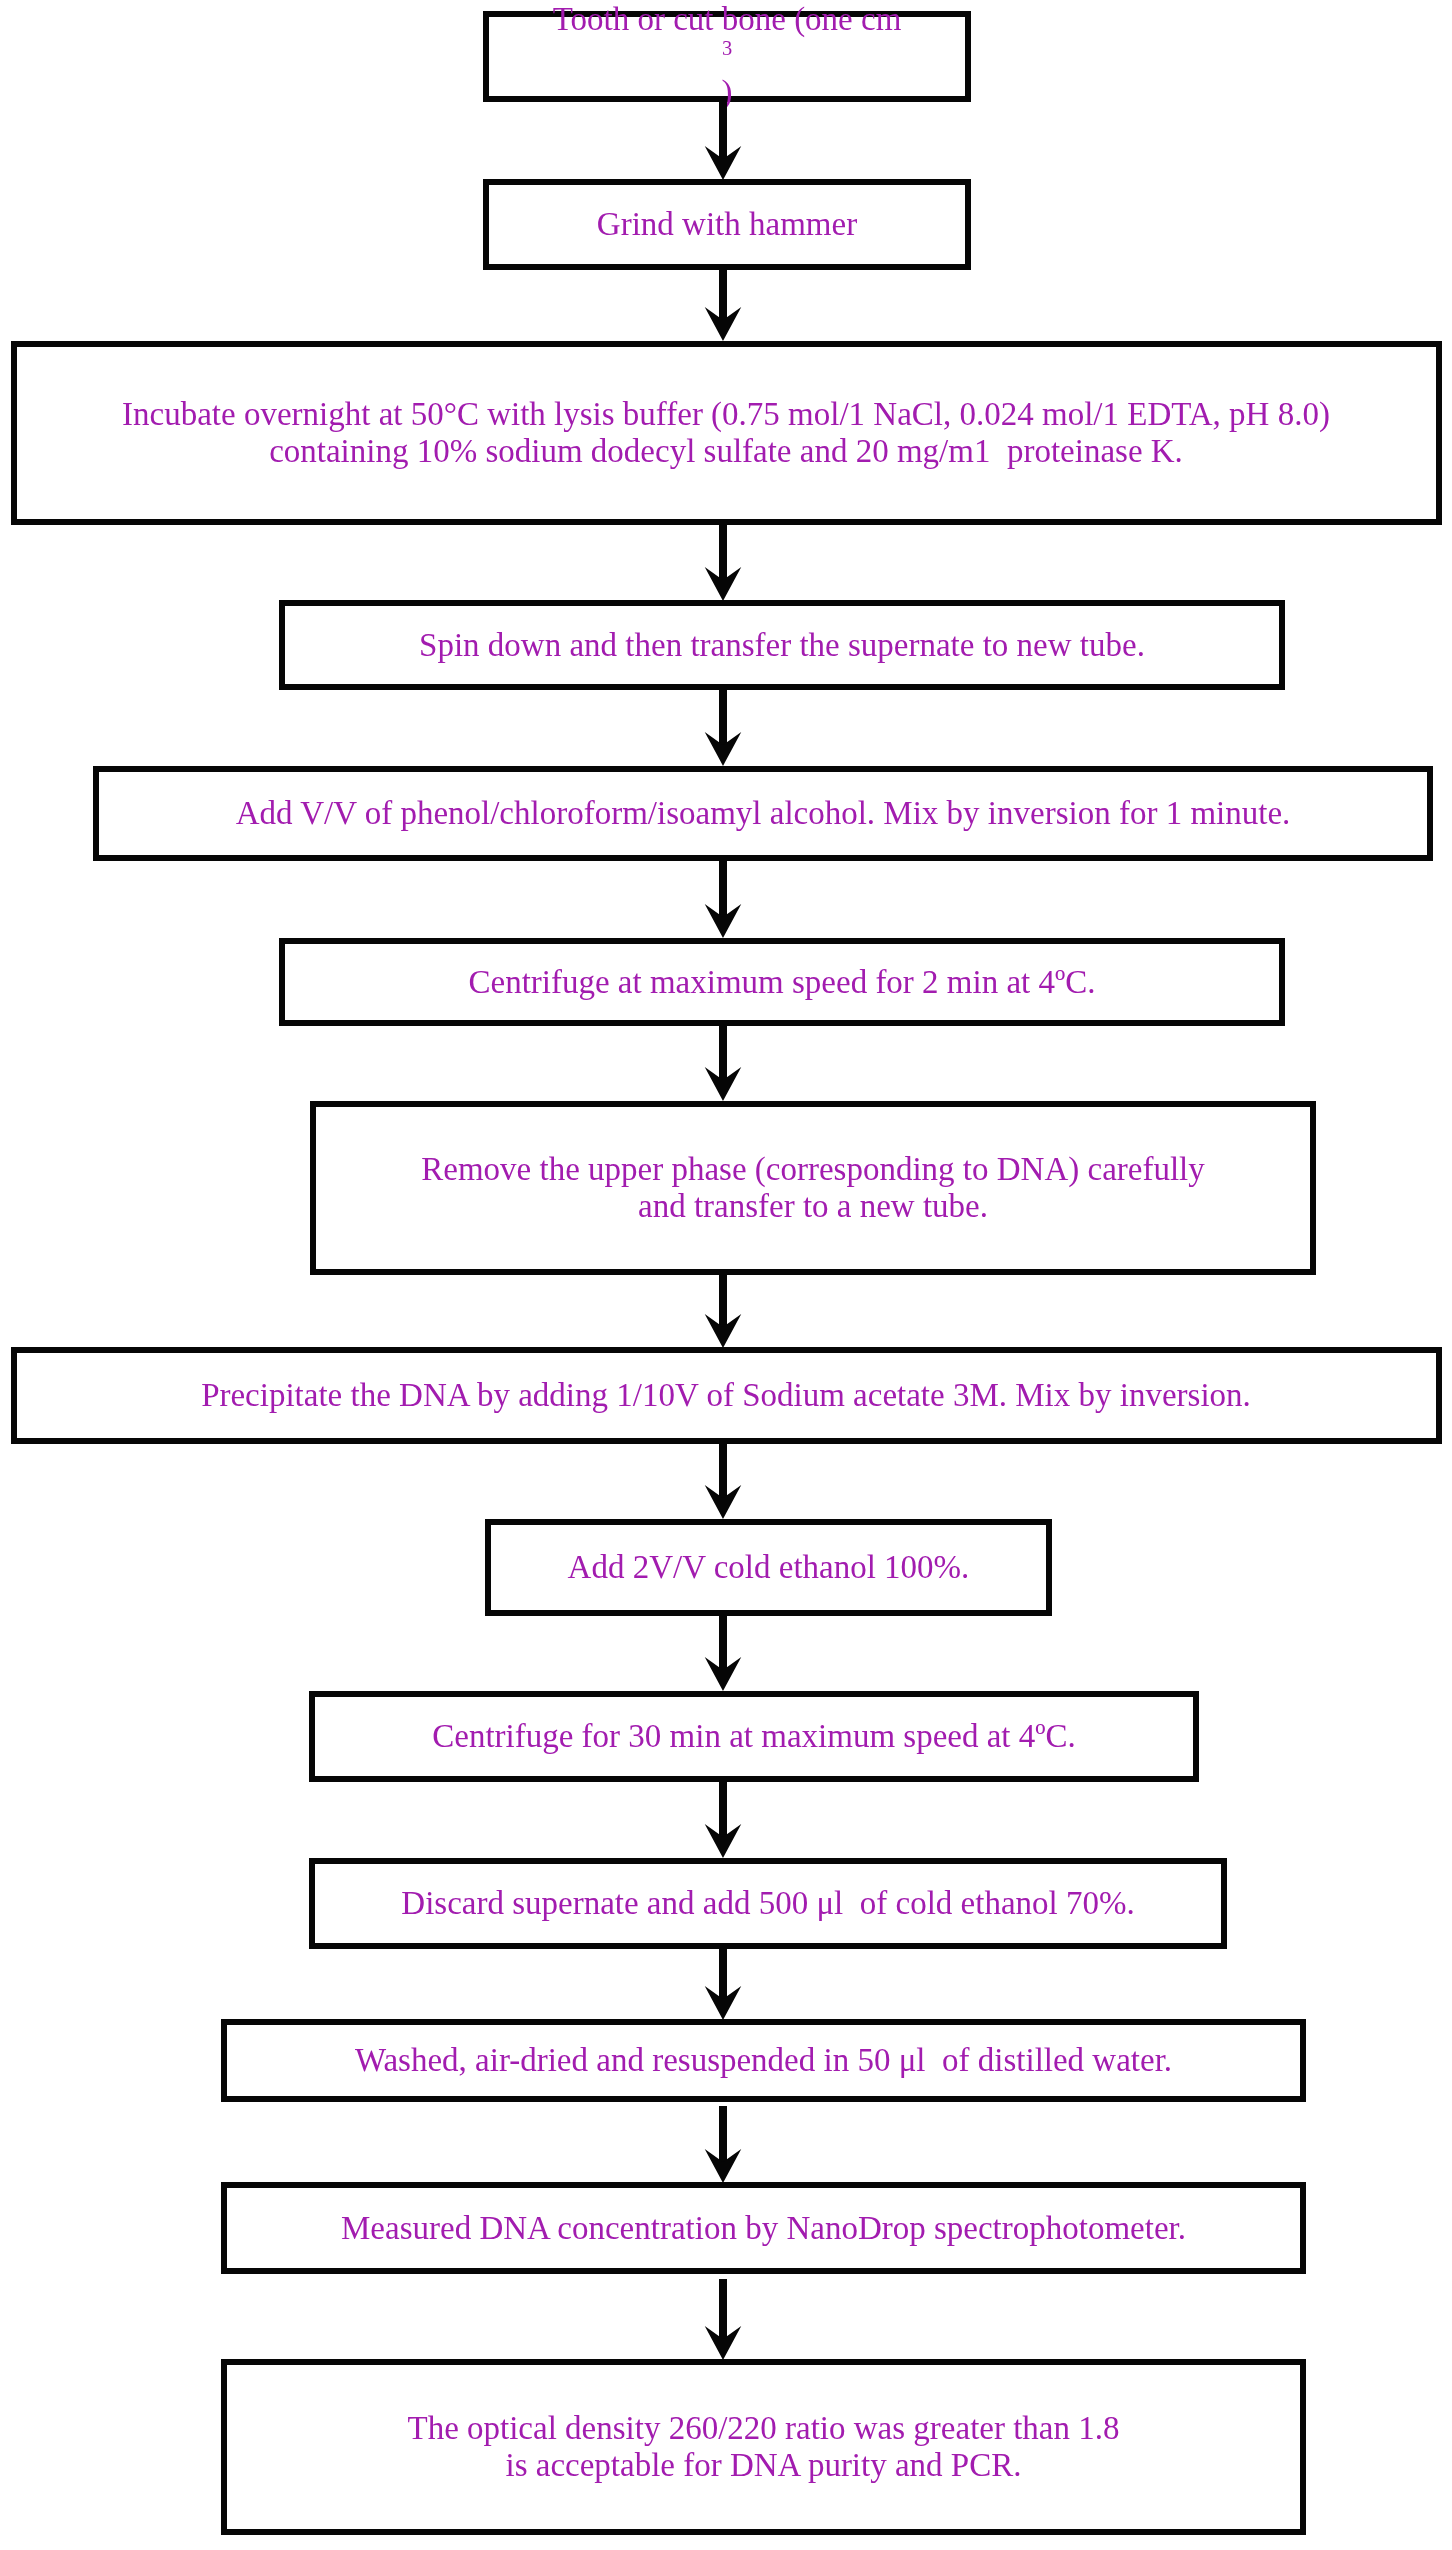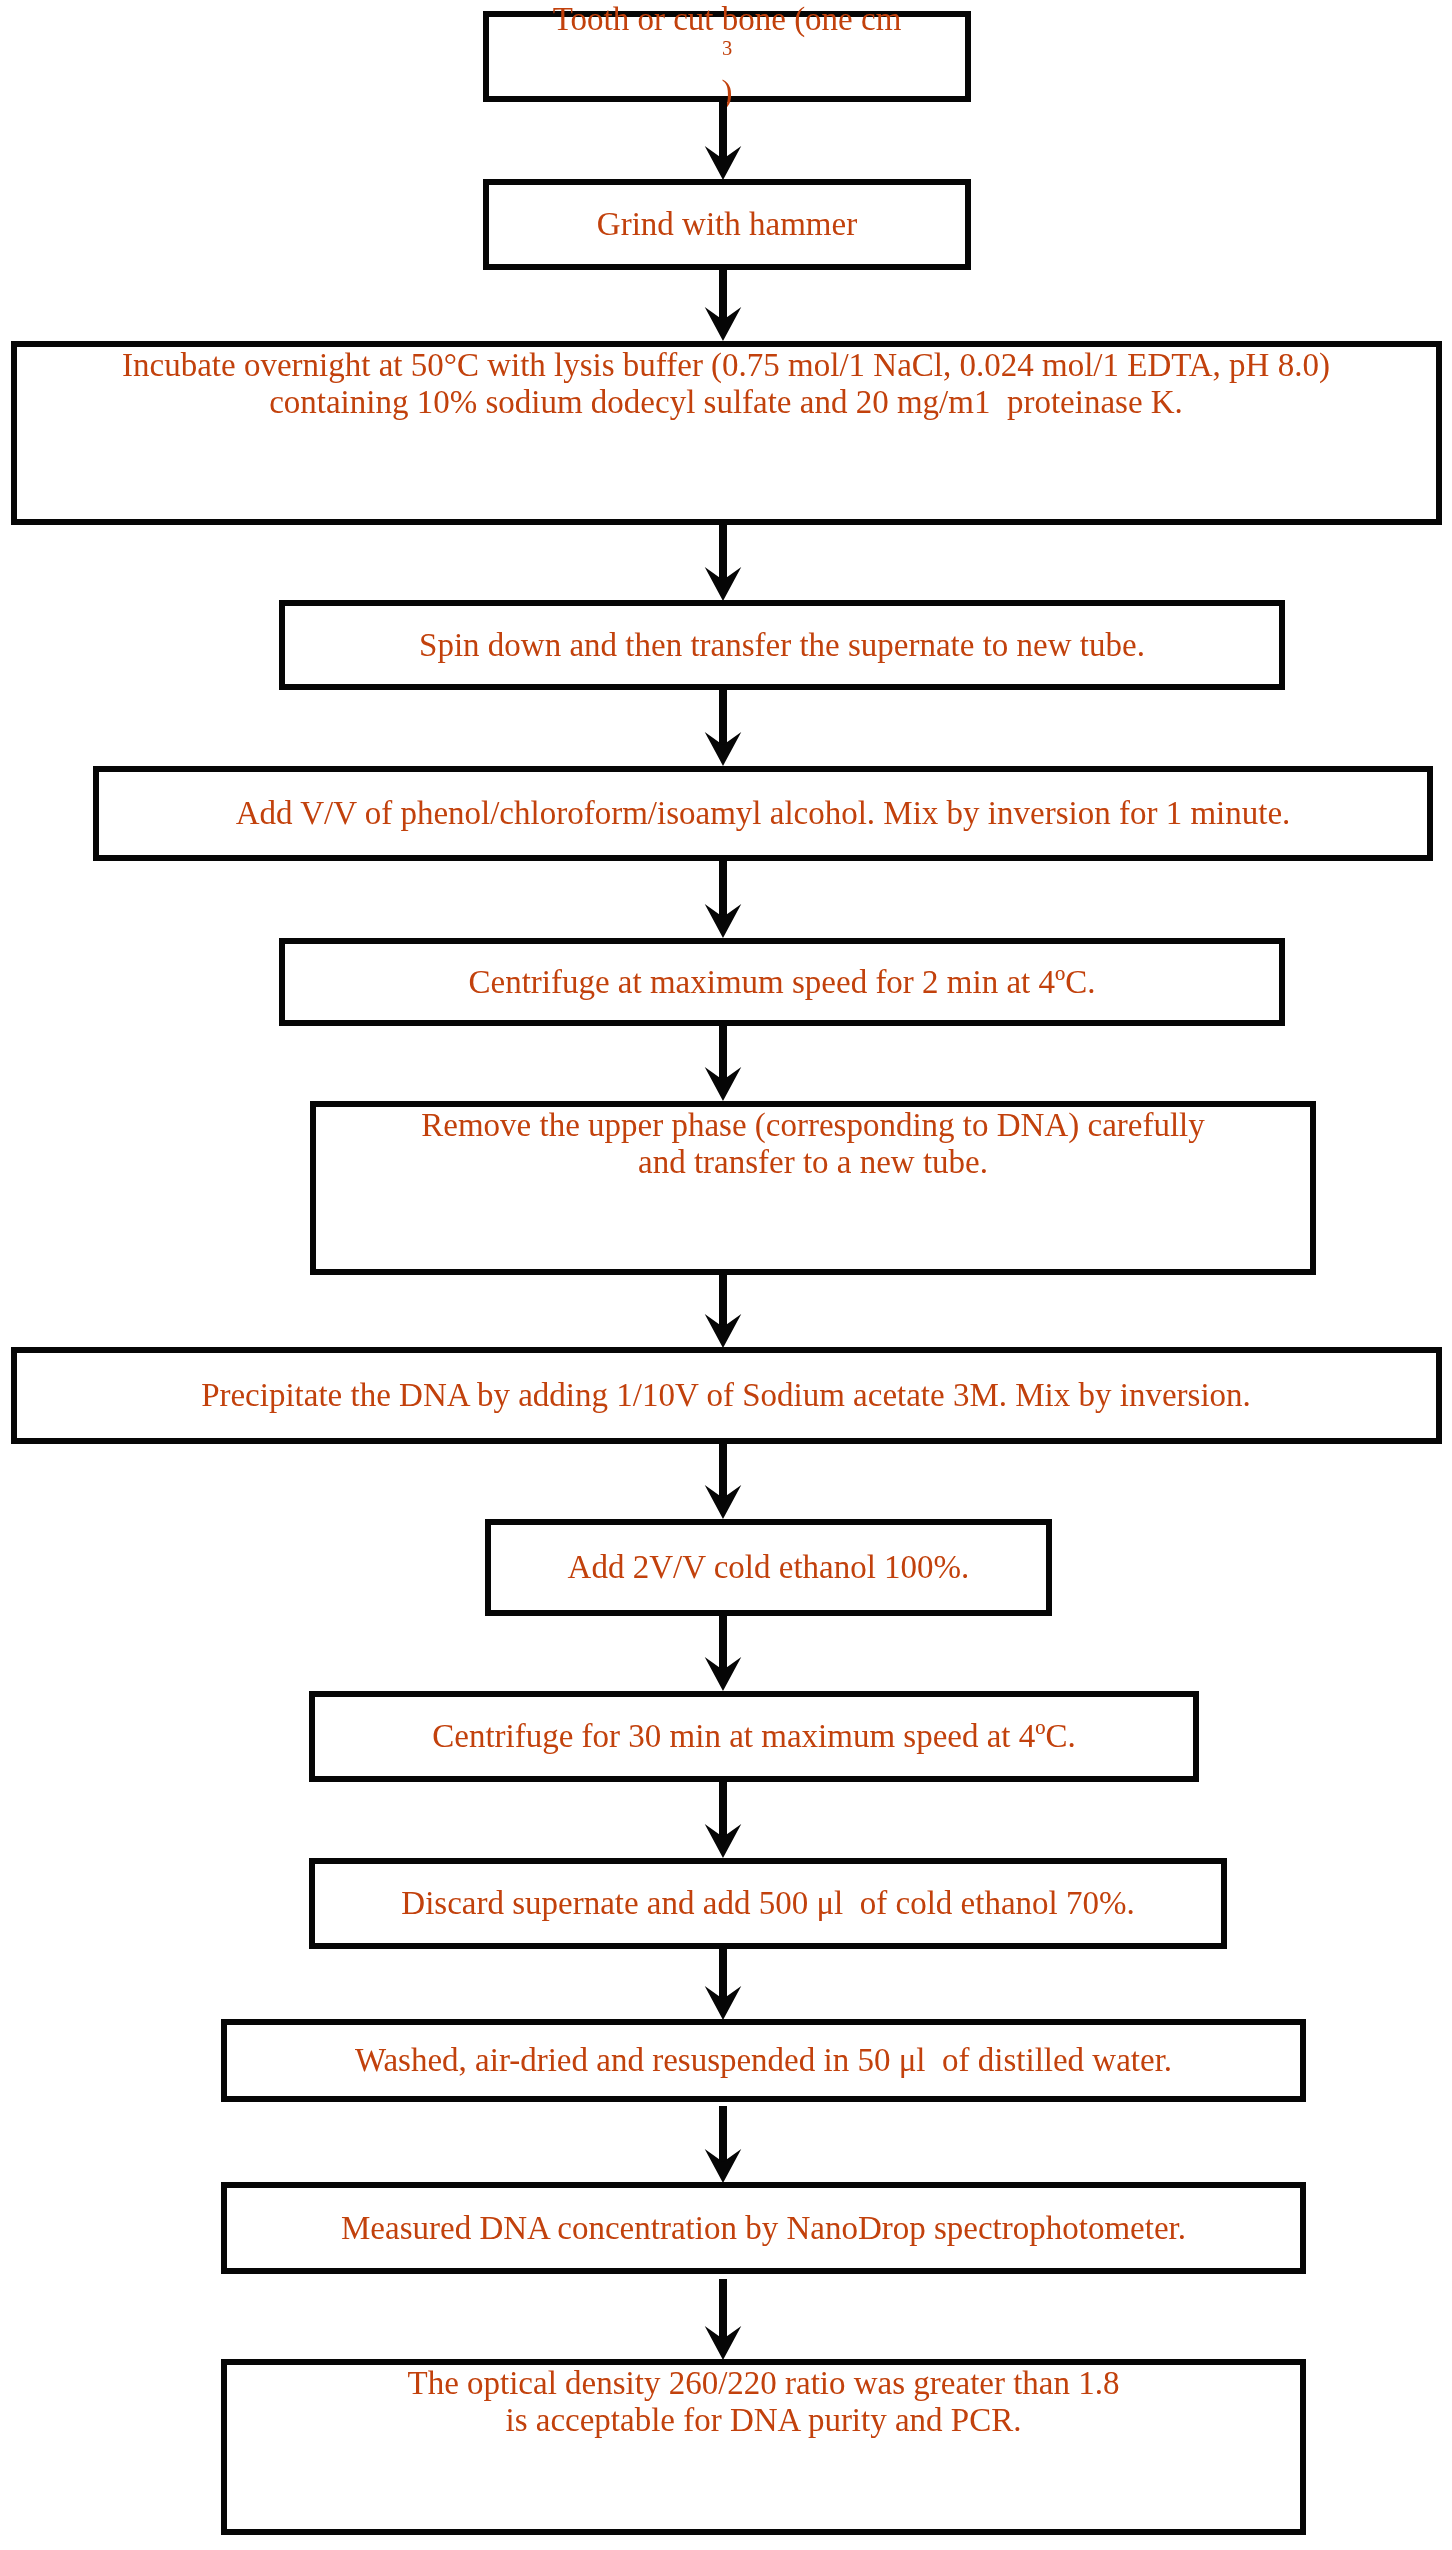--- a/index.html
+++ b/index.html
@@ -1,38 +1,38 @@
 <!DOCTYPE html>
 <html style="font-size:14px"><head>
 <meta charset="utf-8">
 <style>
   html,body{margin:0;padding:0;background:#ffffff;}
   #stage{
     position:relative;
     width:1452px;height:2550px;
     background:#ffffff;
     font-family:"Liberation Serif","DejaVu Serif",serif;
-    color:#c2410c;
+    color:#a21caf;
     overflow:hidden;
   }
   .box{
     position:absolute;
     box-sizing:border-box;
     background:#ffffff;
     border:6.1px solid #060606;
     display:flex;
     flex-direction:column;
     align-items:center;
     justify-content:center;
     text-align:center;
     font-size:33px;
     line-height:1.12;
     white-space:nowrap;
   }
-  .box.two{justify-content:flex-start;}
+  .box.two{justify-content:center;}
   .box span{display:block;}
   sup.cube{
     font-size:0.62em;
     vertical-align:super;
     line-height:0;
   }
   .arrow{position:absolute;width:40px;}
   .arrow .shaft{
     position:absolute;
     left:50%;

